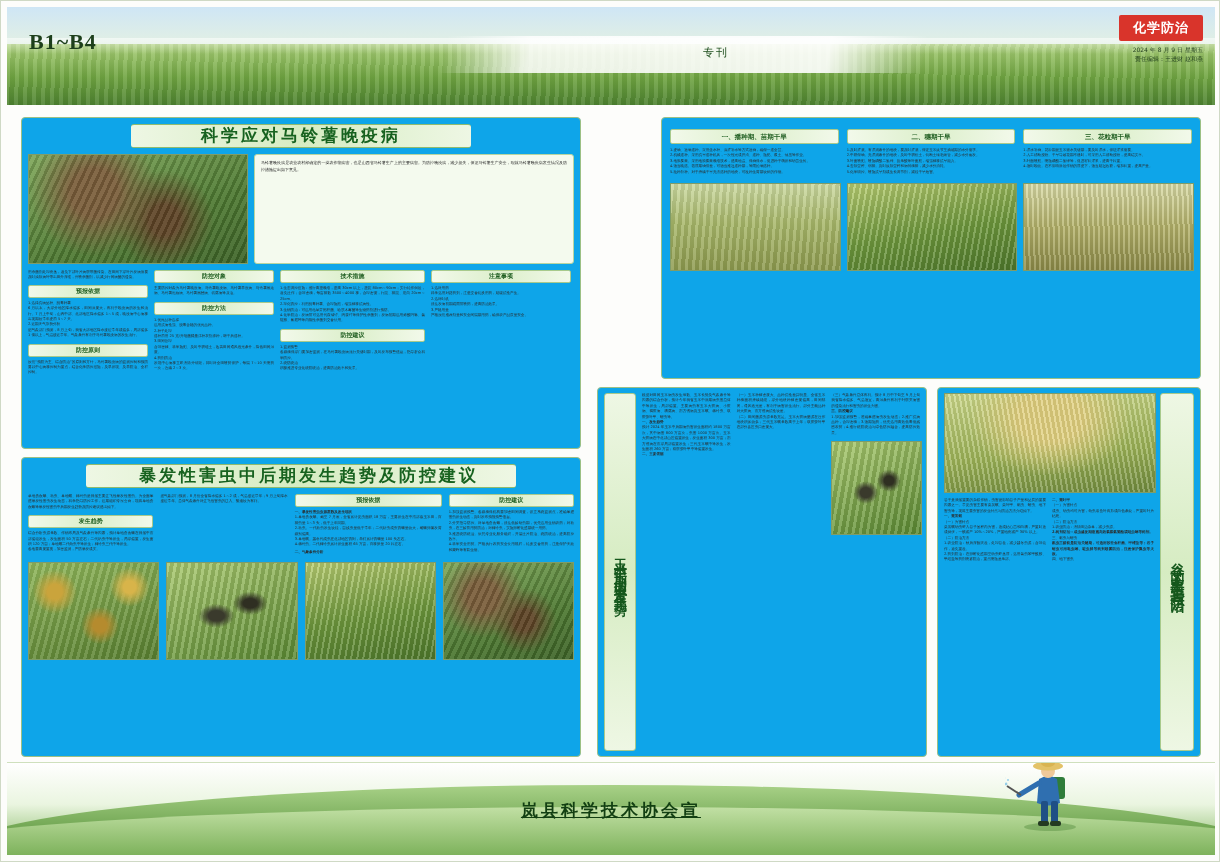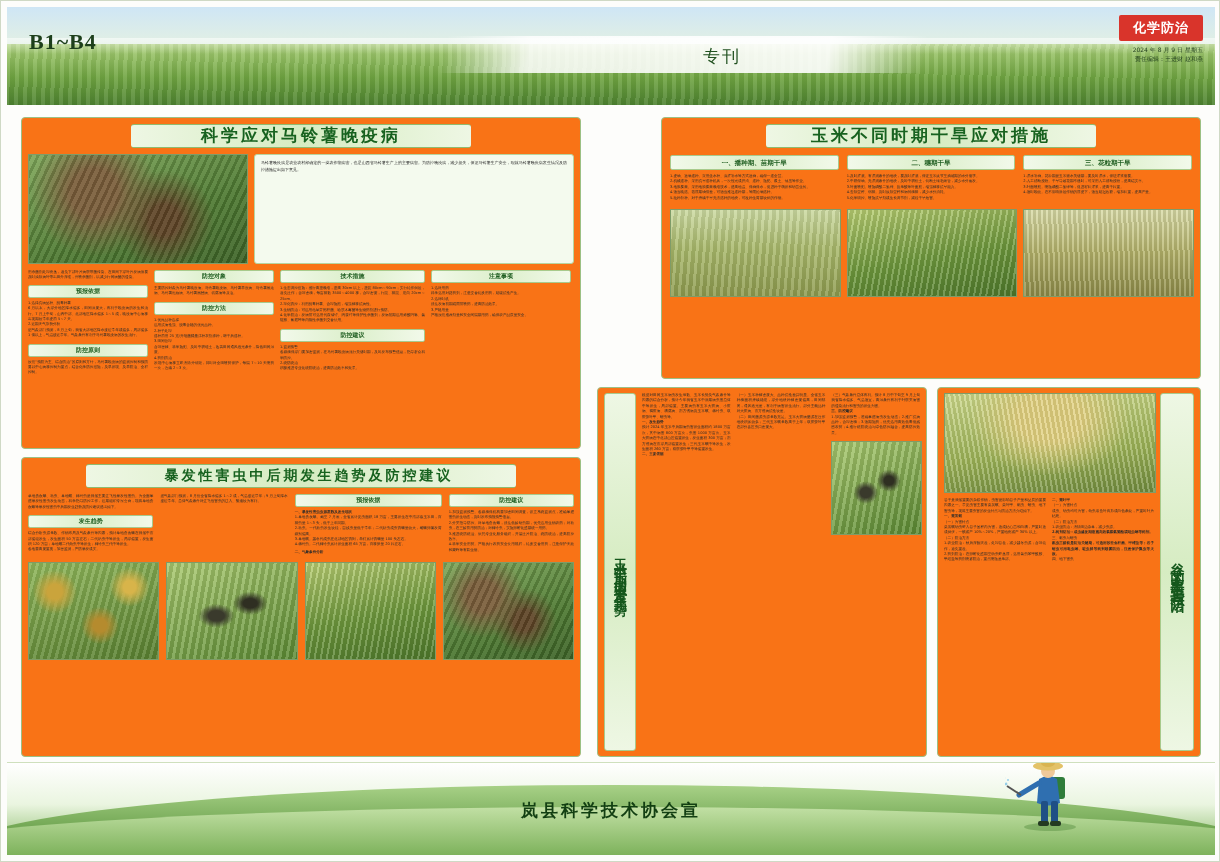--- a/index.html
+++ b/index.html
@@ -48,37 +48,37 @@
   }
   .masthead-title{
     position:absolute;left:50%;top:24px;transform:translateX(-50%);
     font-size:34px;font-weight:bold;color:#17421a;
     font-family:"Liberation Serif",serif;letter-spacing:6px;
     text-shadow:0 1px 2px rgba(255,255,255,.9);
     white-space:nowrap;
   }
   .masthead-sub{
     position:absolute;left:calc(50% + 92px);top:38px;
-    font-size:17px;color:#20501f;font-family:"Liberation Serif",serif;
+    font-size:11px;color:#20501f;font-family:"Liberation Serif",serif;
     letter-spacing:2px;
   }
   .logo-box{
     position:absolute;right:12px;top:8px;width:84px;height:26px;
     background:#d9342b;color:#fff;font-size:13px;font-weight:bold;
     display:flex;align-items:center;justify-content:center;letter-spacing:1px;
     font-family:"Liberation Serif",serif;border-radius:2px;
   }
   .masthead-meta{
     position:absolute;right:12px;top:38px;text-align:right;
     font-size:6px;color:#24421f;line-height:1.5;
   }
   
   .card{position:absolute;box-sizing:border-box;}
   .card-frame{
-    border:1px solid #9cc084;border-radius:4px;background:#f97316;
+    border:1px solid #9cc084;border-radius:4px;background:#0ea5e9;
     width:100%;height:100%;box-sizing:border-box;
   }
   .headline{
     display:block;text-align:center;color:#17621f;
     font-family:"Liberation Serif",serif;font-weight:bold;
     letter-spacing:3px;
   }
   .headline-bar{
     position:relative;margin:0 auto;
     background:linear-gradient(90deg,#eef7e4,#d6ecc2,#eef7e4);
@@ -145,21 +145,21 @@
     border-radius:50% 50% 0 0/100% 100% 0 0;
   }
   .footer-wave2{
     position:absolute;left:-10%;bottom:0;width:120%;height:48px;
     background:linear-gradient(180deg,#cbe6ae,#86b963);
     border-radius:50% 50% 0 0/100% 100% 0 0;opacity:.85;
   }
   .footer-text{
     position:absolute;left:0;right:0;top:36px;text-align:center;
     font-family:"Liberation Serif",serif;font-weight:bold;
-    font-size:17px;color:#123f12;letter-spacing:3px;
+    font-size:17px;color:#123f12;letter-spacing:3px;text-decoration:underline;
   }
   .farmer{
     position:absolute;right:120px;bottom:24px;width:90px;height:78px;
   }
 </style>
 </head>
 <body>
 
 <div class="page">
 
@@ -240,23 +240,20 @@
           <div class="body-col">抓住发病初期或雨前喷药，提高防治效果。</div>
           <div class="body-col">3.严格用量</div>
           <div class="body-col">严格按照推荐剂量和安全间隔期用药，确保农产品质量安全。</div>
         </div>
       </div>
     </div>
   </div>
 
   <div class="card" style="left:660px;top:116px;width:540px;height:262px;">
     <div class="card-frame" style="padding:4px 8px 6px 8px;">
-      <div class="headline-bar" style="width:330px;height:22px;border-radius:3px;margin-top:2px;">
-        <div class="headline" style="font-size:17px;line-height:22px;">玉米不同时期干旱应对措施</div>
-      </div>
 
       <div style="display:flex;gap:8px;margin-top:7px;">
 
         <div style="flex:1;">
           <div class="subhead" style="font-size:6.5px;line-height:13px;">一、播种期、苗期干旱</div>
           <div style="margin-top:4px;">
             <div class="body-col">1.提墒、造墒播种。采用坐水种、滴灌补水等方式造墒，确保一播全苗。</div>
             <div class="body-col">2.机械播种。采用抗旱播种机具，一次性完成开沟、播种、施肥、覆土、镇压等作业。</div>
             <div class="body-col">3.地膜覆盖。采用地膜覆盖栽培技术，提高地温、保墒保水，促进种子萌发和幼苗生长。</div>
             <div class="body-col">4.适当晚播。若前期墒情差，可适当推迟播种期，等雨抢墒播种。</div>
@@ -302,21 +299,21 @@
             <div class="layer tex-dry2"></div>
           </div>
         </div>
       </div>
     </div>
   </div>
 
   <div class="card" style="left:20px;top:456px;width:560px;height:300px;">
     <div class="card-frame" style="padding:4px 6px 6px 6px;">
       <div class="headline-bar" style="width:430px;height:22px;border-radius:3px;margin-top:2px;">
-        <div class="headline" style="font-size:14px;line-height:22px;padding-left:16px;">暴发性害虫中后期发生趋势及防控建议</div>
+        <div class="headline" style="font-size:17px;line-height:22px;padding-left:16px;">暴发性害虫中后期发生趋势及防控建议</div>
       </div>
 
       <div style="display:flex;gap:7px;margin-top:6px;">
 
         <div style="width:128px;">
           <div class="body-col">草地贪夜蛾、粘虫、草地螟、棉铃虫是我省主要迁飞性暴发性害虫。为全面掌握暴发性害虫发生动态，科学指导防控工作，近期组织专家会商，现将草地贪夜蛾等暴发性害虫中后期发生趋势及防控建议提出如下。</div>
           <div class="subhead" style="font-size:6px;line-height:11px;margin:5px 0 3px;">发生趋势</div>
           <div class="body-col">综合分析虫源基数、作物布局及气象条件等因素，预计草地贪夜蛾在我省中南部偏轻发生，发生面积 50 万亩左右；二代粘虫中等发生，局部偏重，发生面积 120 万亩；草地螟二代幼虫中等发生；棉铃虫三代中等发生。</div>
           <div class="body-col">各地要高度重视，加密监测，严防暴发成灾。</div>
         </div>

